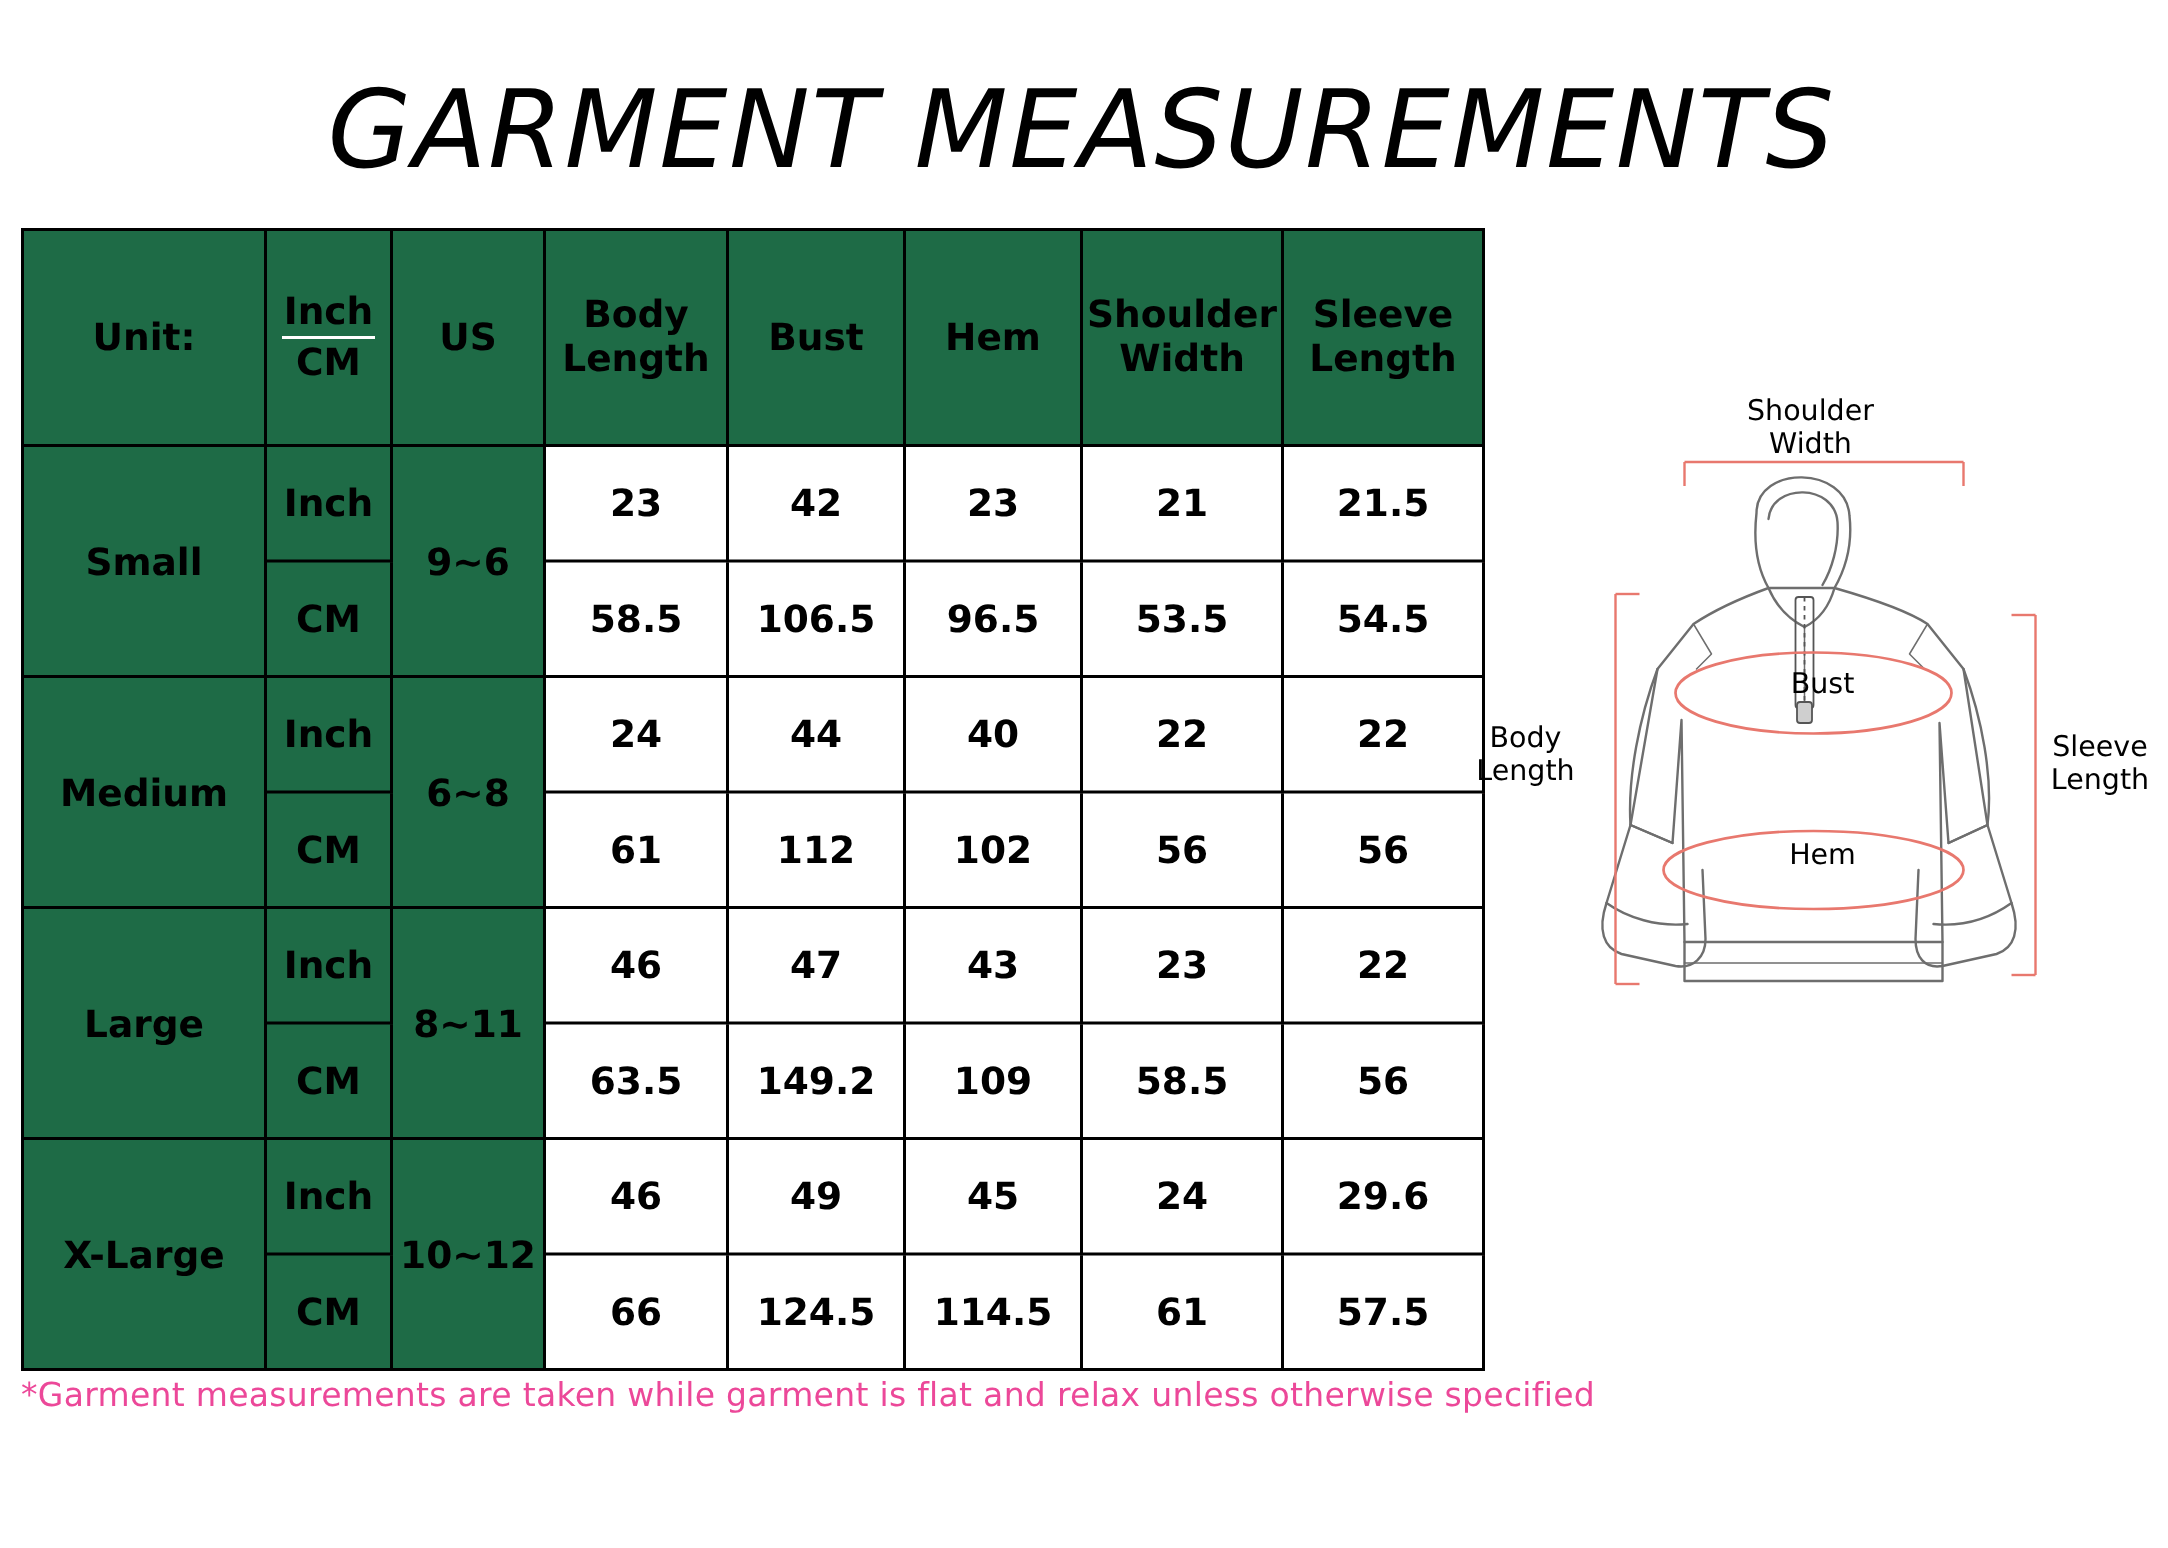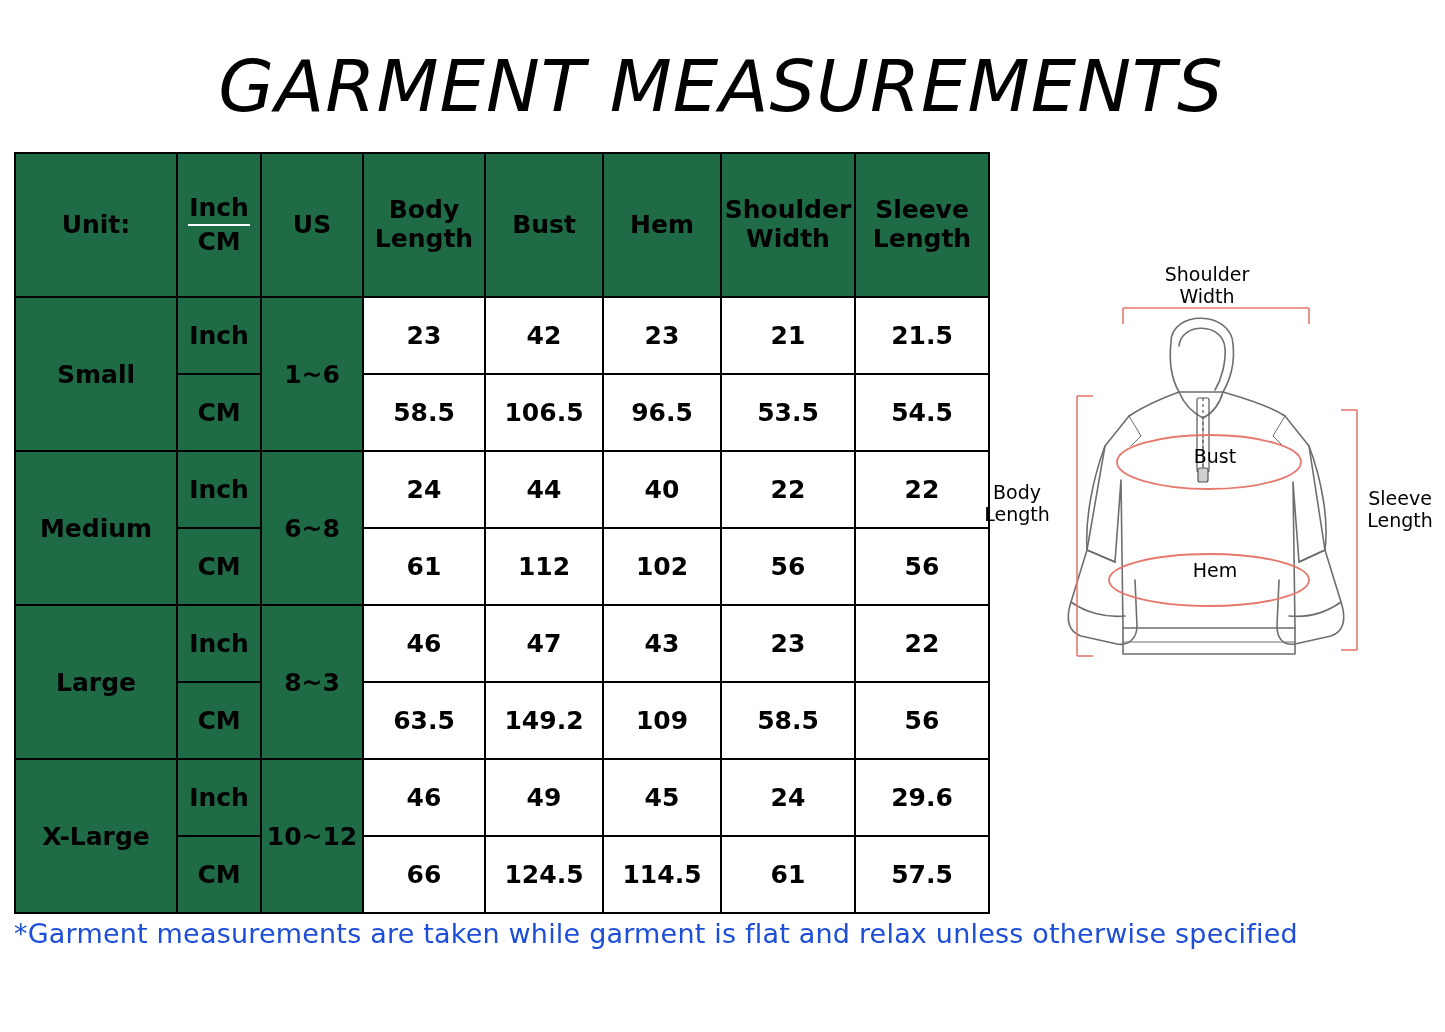--- a/index.html
+++ b/index.html
@@ -112,23 +112,23 @@
   .us-label {
     font-size: 27px;
   }
 
   
   .footnote {
     position: absolute;
     top: 918px;
     left: 14px;
     width: 1420px;
-    font-size: 27px;
+    font-size: 22px;
     font-weight: 400;
-    color: #1d4ed8;
+    color: #ec4899;
     letter-spacing: 0.2px;
     white-space: nowrap;
   }
 
   
   .diagram {
     position: absolute;
     left: 965px;
     top: 250px;
     width: 470px;
@@ -195,21 +195,21 @@
             <div>Sleeve</div>
             <div>Length</div>
           </td>
         </tr>
       </thead>
       <tbody>
 
         <tr>
           <td class="green size-label" rowspan="2">Small</td>
           <td class="green">Inch</td>
-          <td class="green us-label" rowspan="2">1~6</td>
+          <td class="green us-label" rowspan="2">9~6</td>
           <td class="white">23</td>
           <td class="white">42</td>
           <td class="white">23</td>
           <td class="white">21</td>
           <td class="white">21.5</td>
         </tr>
         <tr>
           <td class="green">CM</td>
           <td class="white">58.5</td>
           <td class="white">106.5</td>
@@ -233,21 +233,21 @@
           <td class="white">61</td>
           <td class="white">112</td>
           <td class="white">102</td>
           <td class="white">56</td>
           <td class="white">56</td>
         </tr>
 
         <tr>
           <td class="green size-label" rowspan="2">Large</td>
           <td class="green">Inch</td>
-          <td class="green us-label" rowspan="2">8~3</td>
+          <td class="green us-label" rowspan="2">8~11</td>
           <td class="white">46</td>
           <td class="white">47</td>
           <td class="white">43</td>
           <td class="white">23</td>
           <td class="white">22</td>
         </tr>
         <tr>
           <td class="green">CM</td>
           <td class="white">63.5</td>
           <td class="white">149.2</td>

